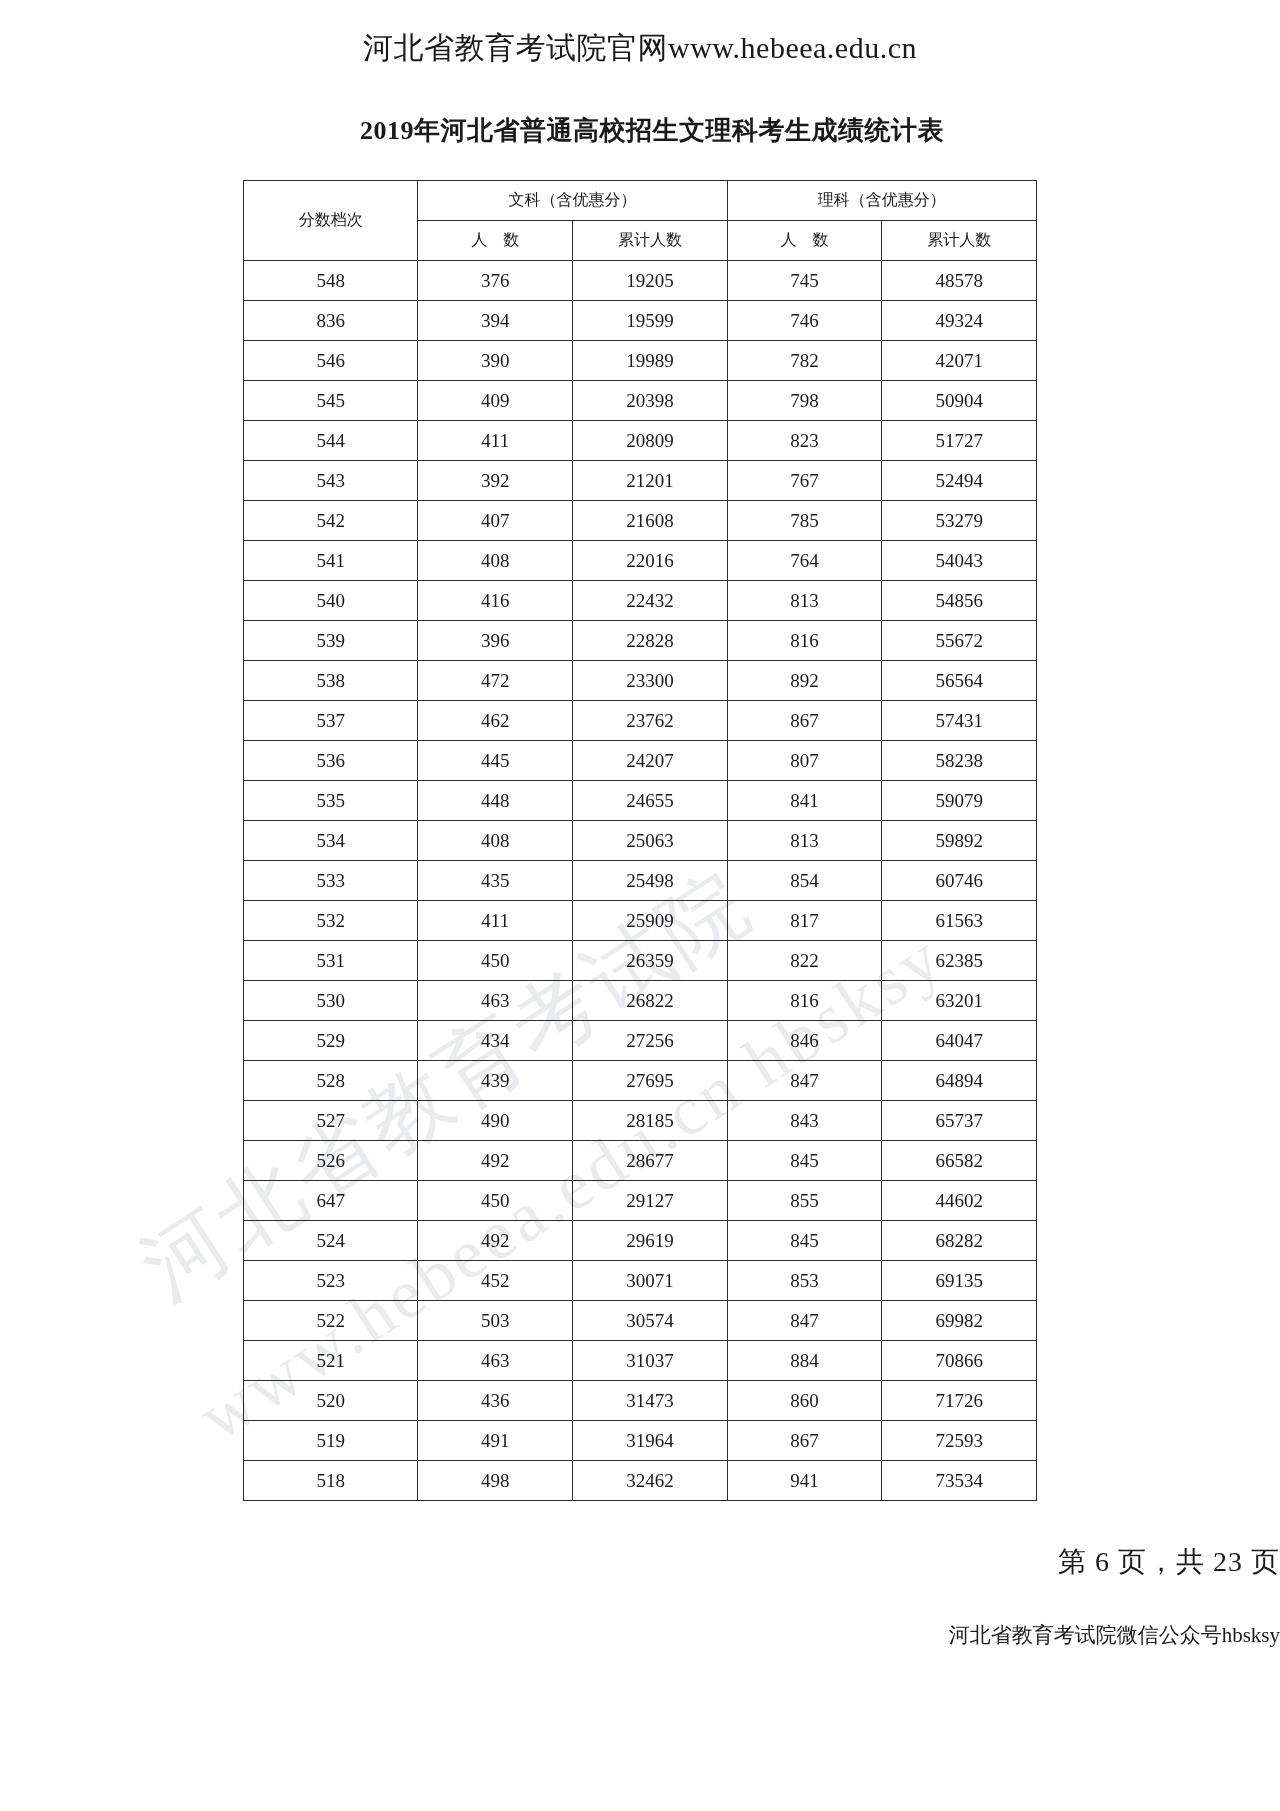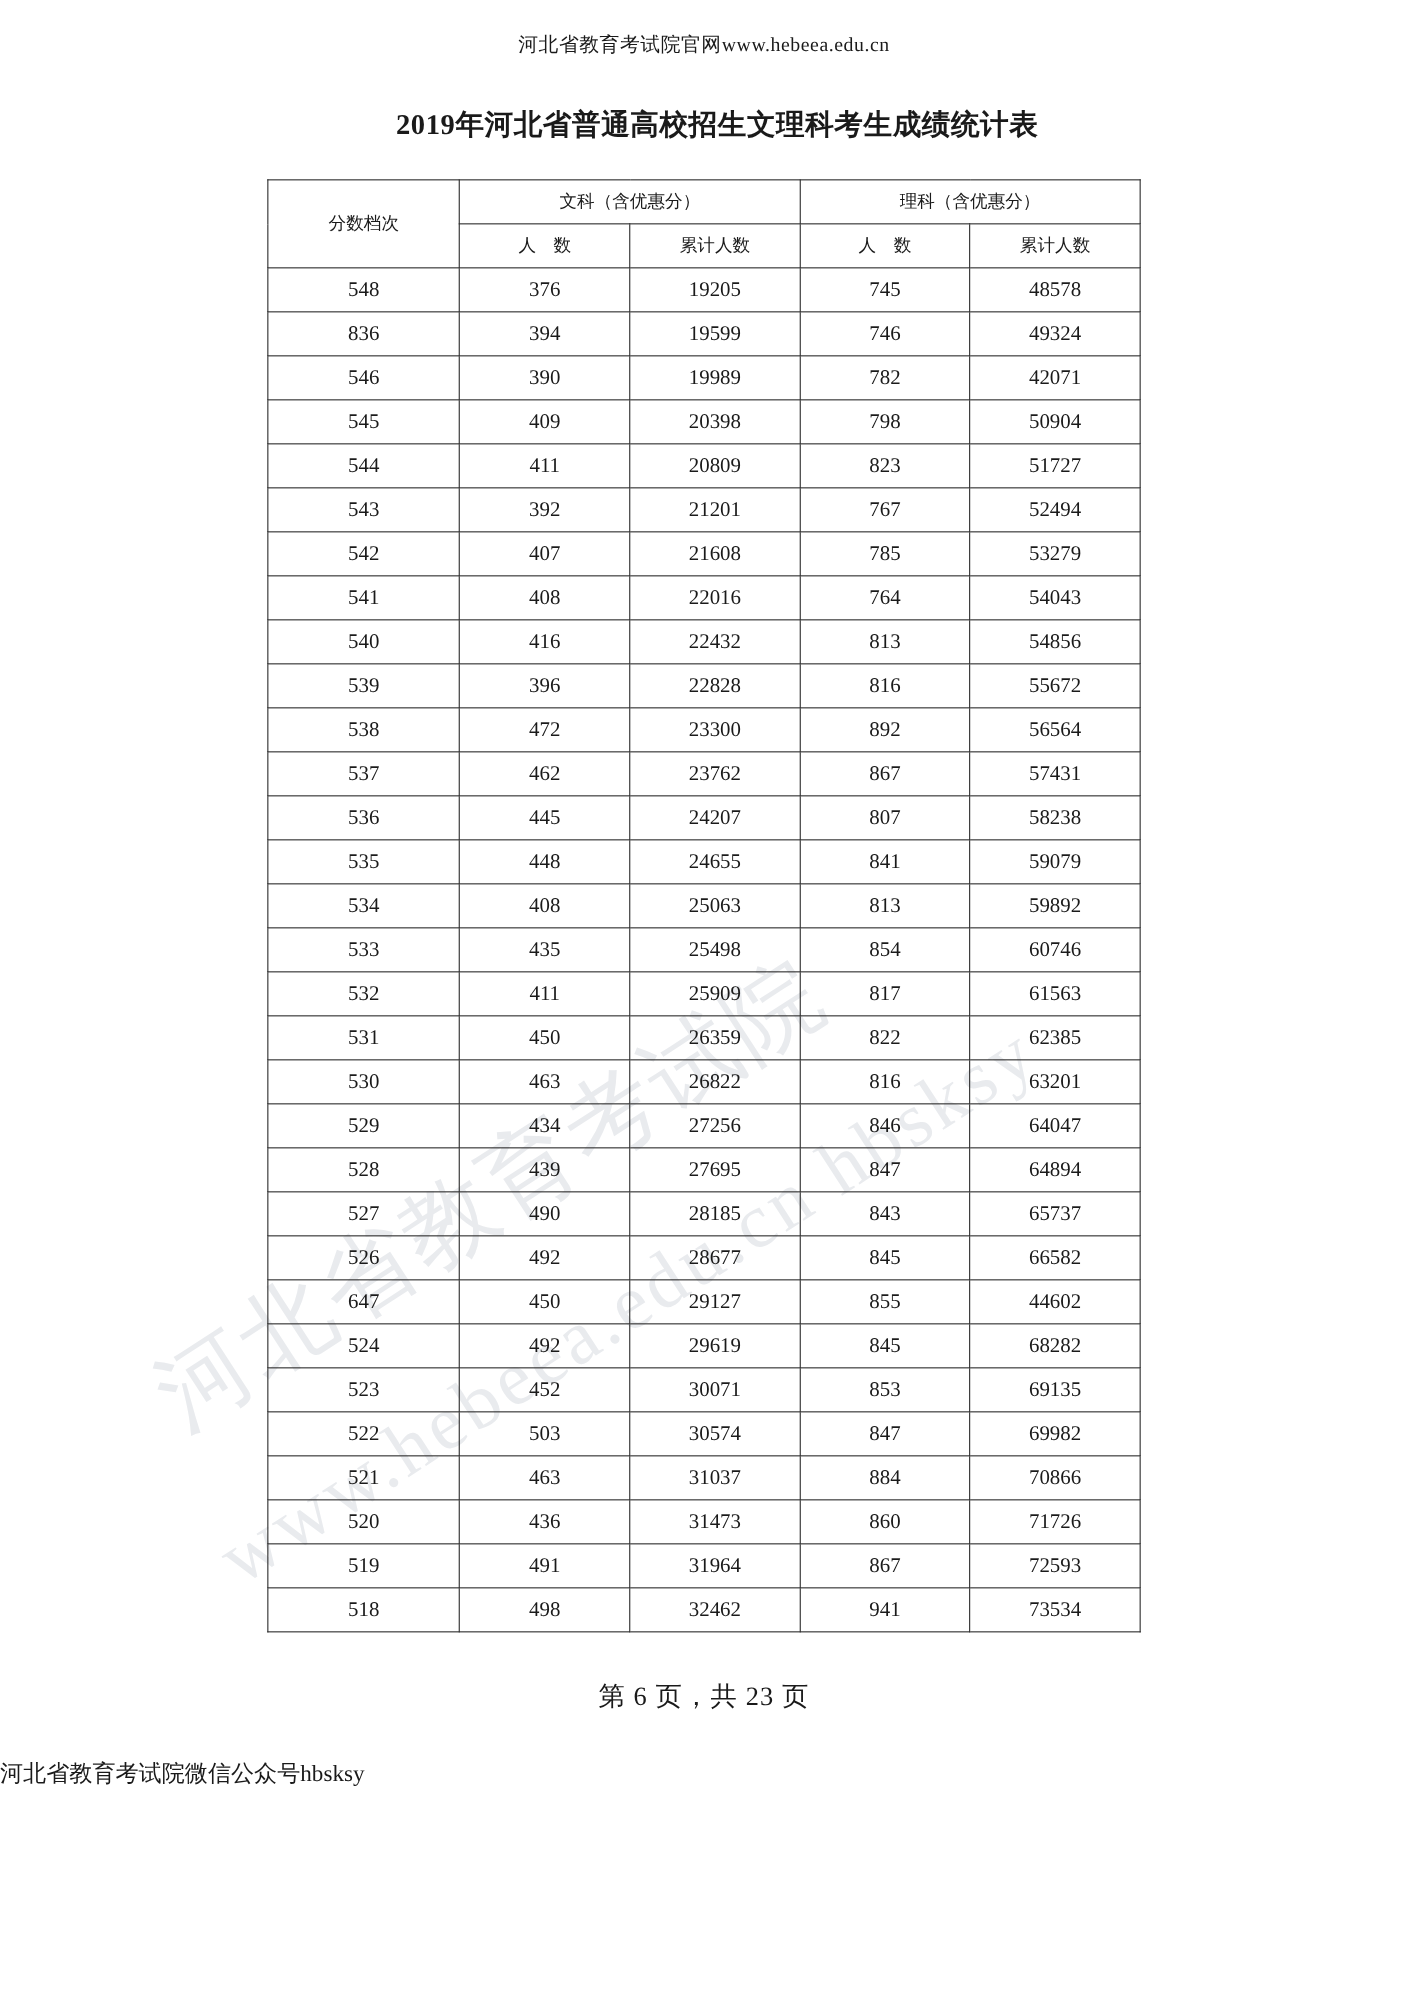--- a/index.html
+++ b/index.html
@@ -53,21 +53,21 @@
     font-size: 70px;
     transform: rotate(-33deg);
     transform-origin: left top;
   }
 
   
   .site-line {
     position: relative;
     z-index: 2;
     text-align: center;
-    font-size: 18px;
+    font-size: 30px;
     padding-top: 28px;
     font-family: "Liberation Serif", serif;
     letter-spacing: 0.5px;
   }
   .doc-title {
     position: relative;
     z-index: 2;
     text-align: center;
     font-size: 26px;
     font-weight: bold;
@@ -113,29 +113,29 @@
   col.c1 { width: 22%; }
   col.c2 { width: 19.5%; }
   col.c3 { width: 19.5%; }
   col.c4 { width: 19.5%; }
   col.c5 { width: 19.5%; }
 
   
   .page-num {
     position: relative;
     z-index: 2;
-    text-align: center;
-    font-size: 24px;
+    text-align: right;
+    font-size: 28px;
     margin-top: 42px;
     letter-spacing: 1px;
   }
   .footer-line {
     position: relative;
     z-index: 2;
-    text-align: left;
+    text-align: right;
     font-size: 21px;
     margin-top: 40px;
   }
 </style>
 </head>
 <body>
 
 <div class="page">
 
   <div class="watermark">

